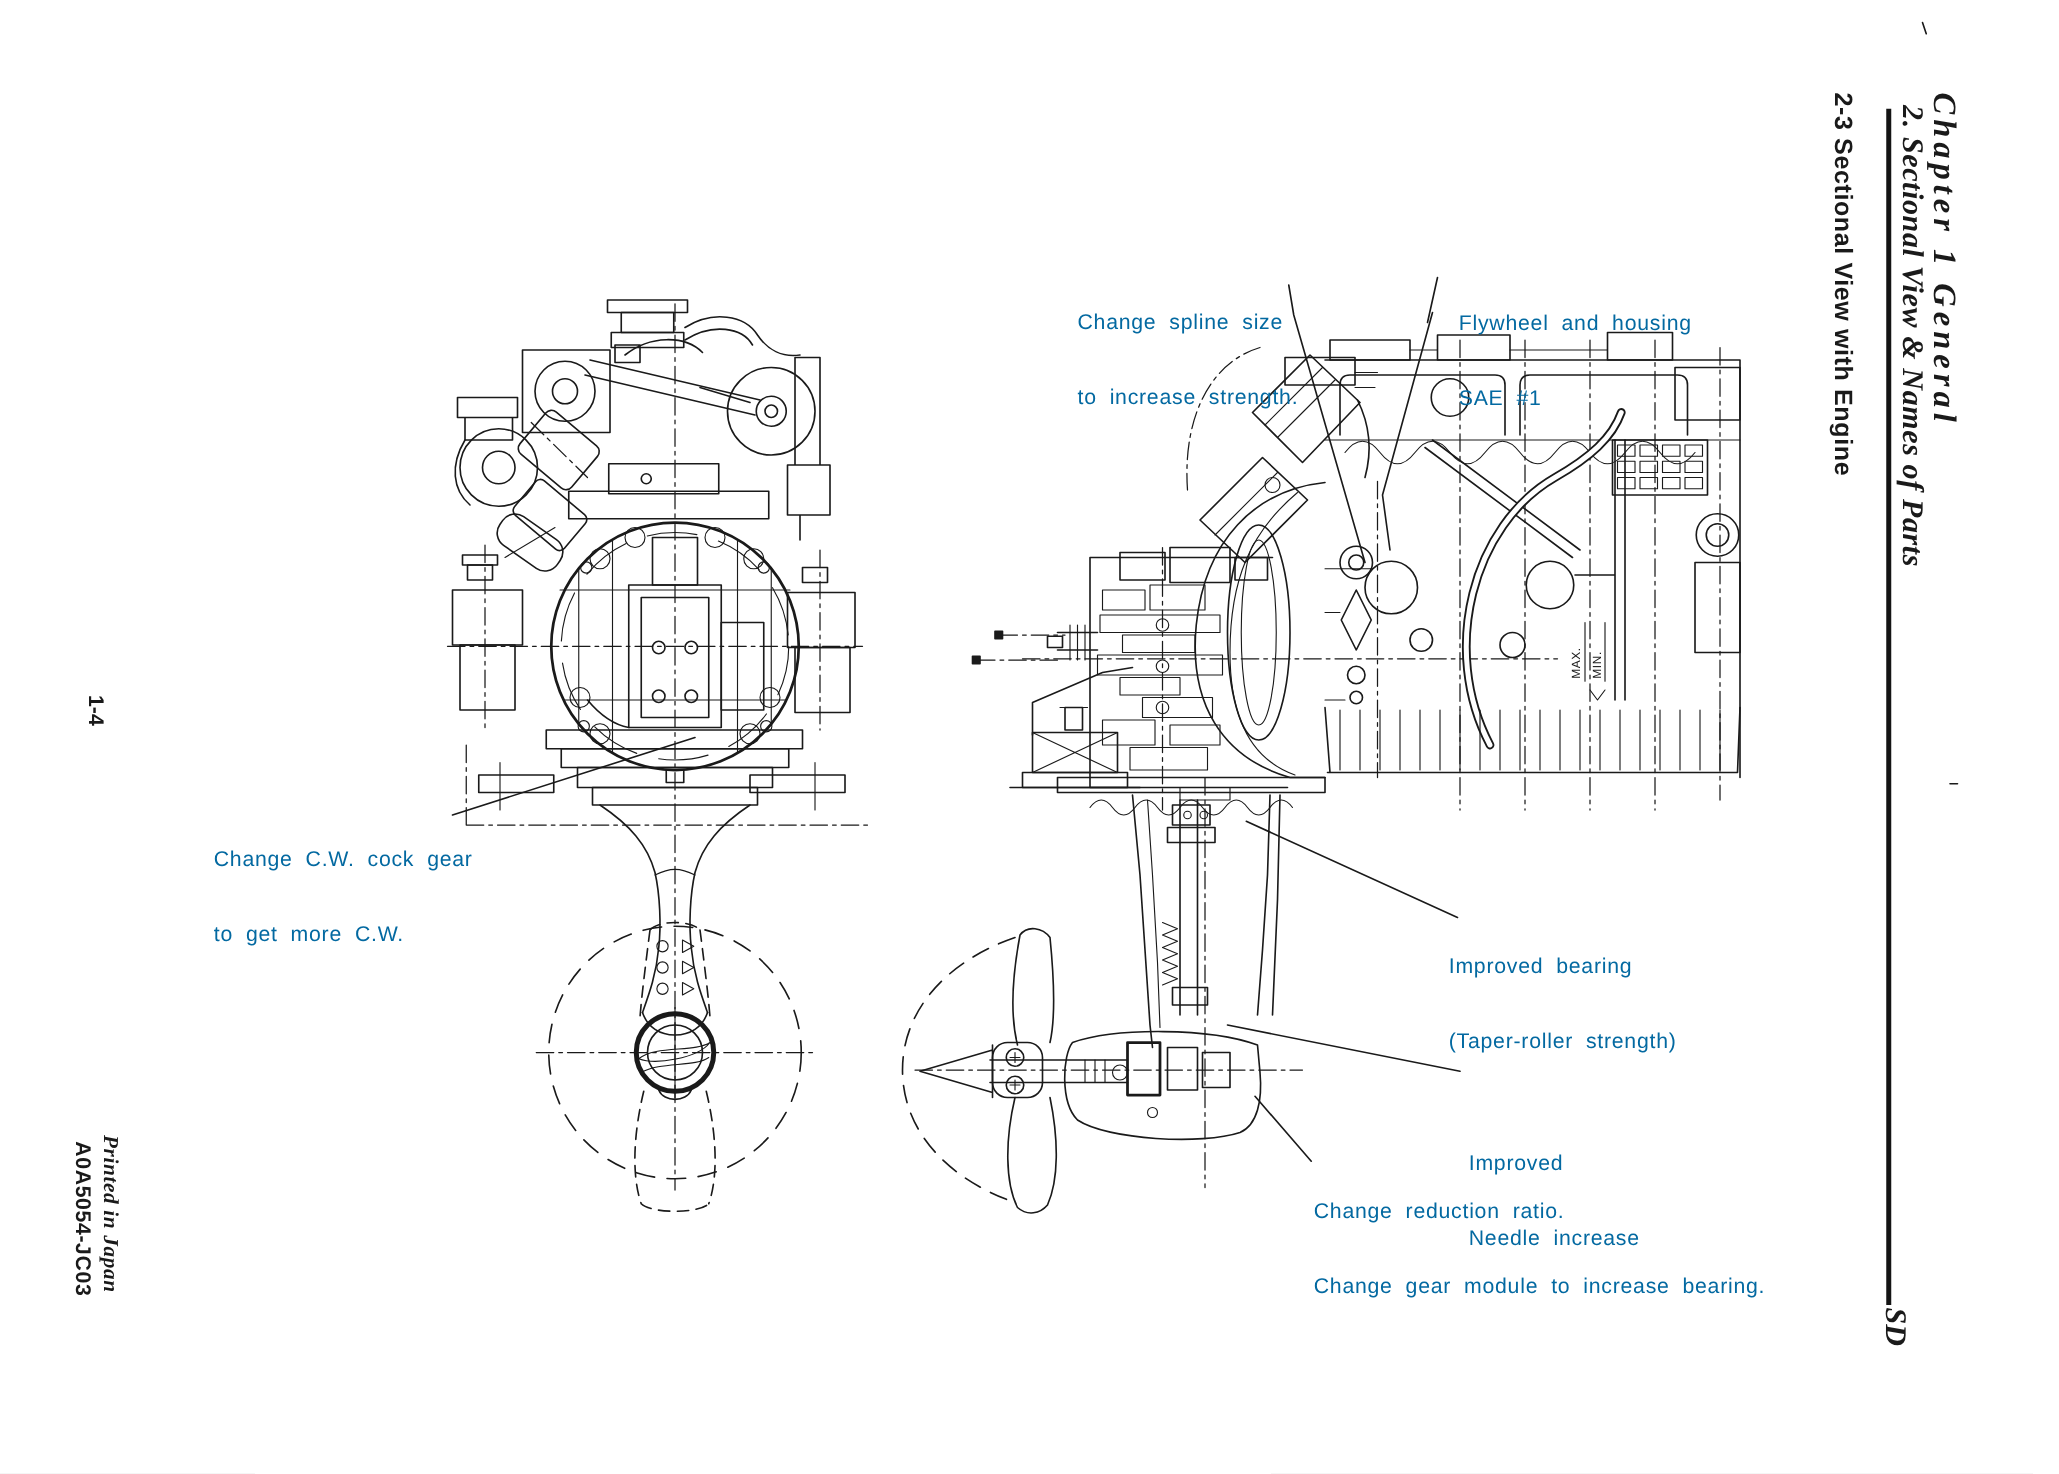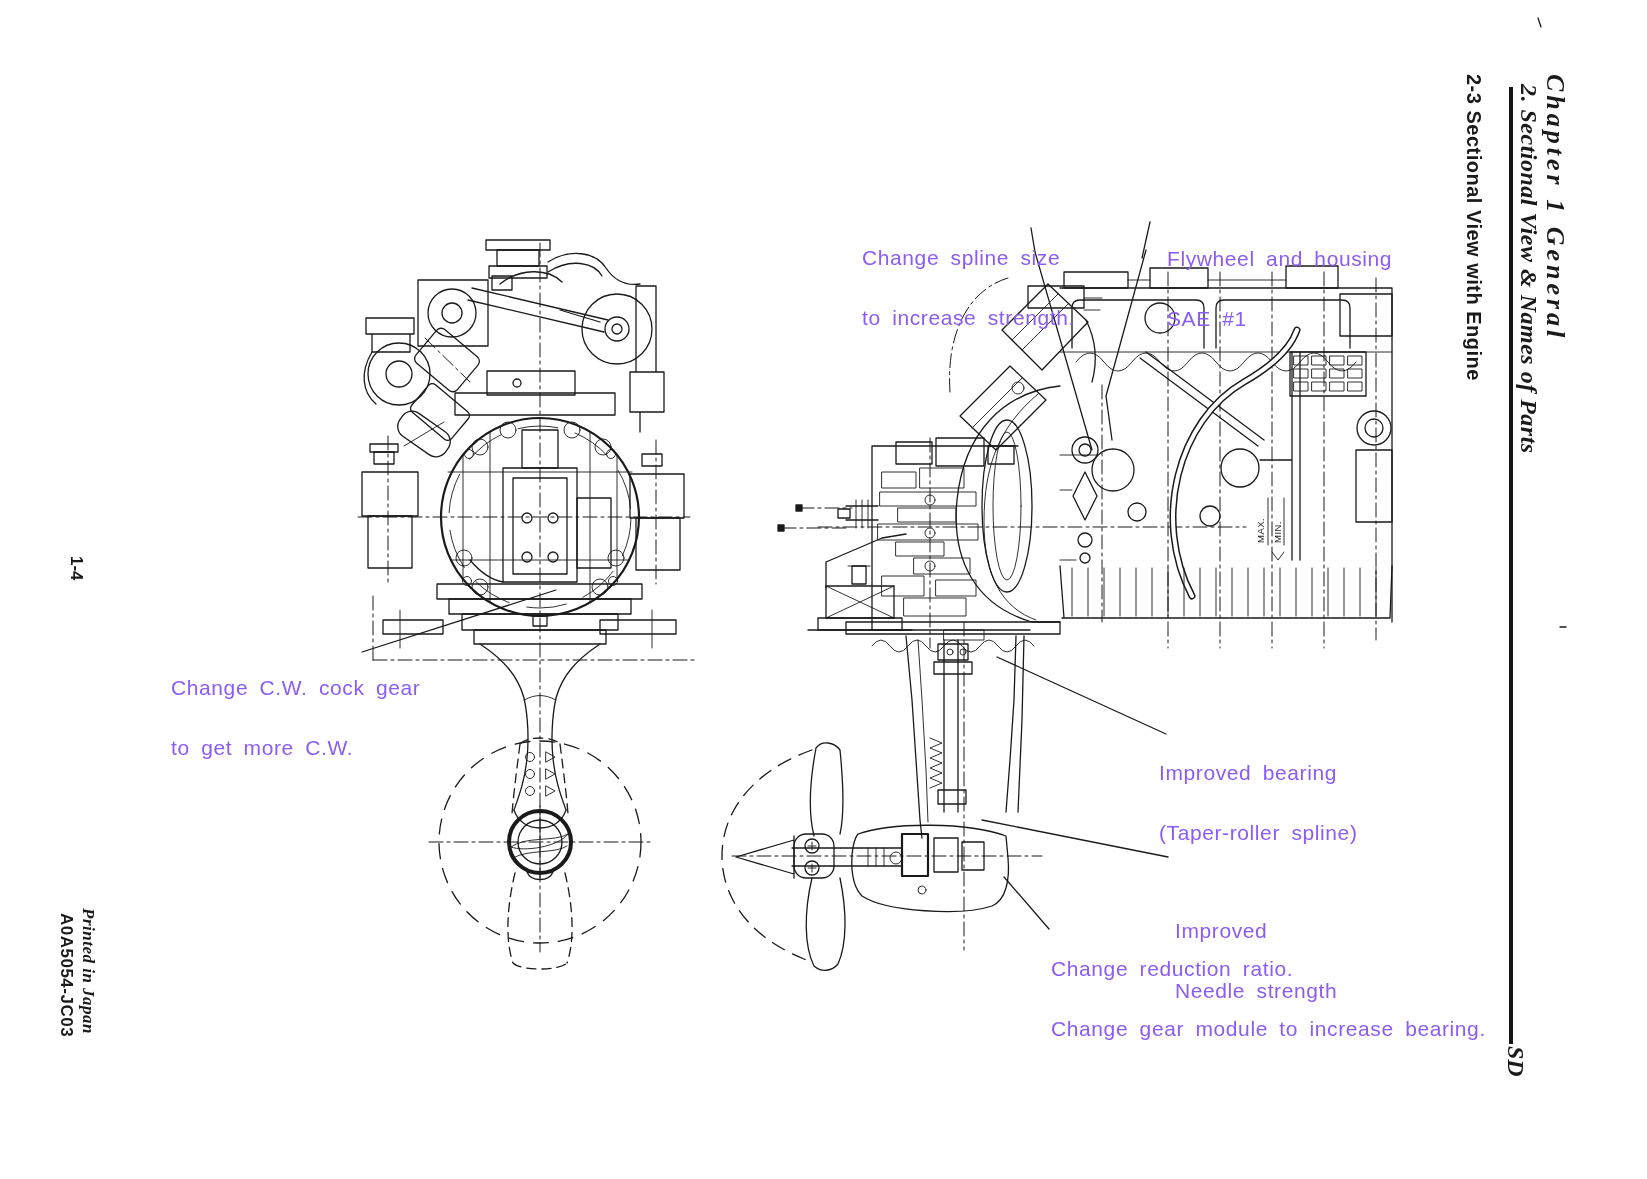--- a/index.html
+++ b/index.html
@@ -1,21 +1,21 @@
 <!DOCTYPE html>
 <html><head>
 <meta charset="utf-8">
 <style>
   html,body{margin:0;padding:0;background:#e8e8e8;}
   .page{position:relative;width:1647px;height:1179px;background:#ffffff;overflow:hidden;
         font-family:"Liberation Sans",sans-serif;color:#1a1a1a;}
   .page svg{position:absolute;left:0;top:0;}
   
-  .ann{position:absolute;font-size:21px;line-height:20px;letter-spacing:.6px;word-spacing:5px;
-       color:#8b5cf6;white-space:pre;}
+  .ann{position:absolute;font-size:17px;line-height:20px;letter-spacing:.6px;word-spacing:5px;
+       color:#0369a1;white-space:pre;}
   
   .vtext{position:absolute;writing-mode:vertical-rl;text-orientation:mixed;white-space:pre;}
   .chapter{font-family:"Liberation Serif",serif;font-weight:bold;font-style:italic;
            font-size:26px;letter-spacing:4px;}
   .section{font-family:"Liberation Serif",serif;font-weight:bold;font-style:italic;
            font-size:24px;letter-spacing:.5px;}
   .subsection{font-family:"Liberation Sans",sans-serif;font-weight:bold;font-size:20px;letter-spacing:.5px;}
   .sd{font-family:"Liberation Serif",serif;font-weight:bold;font-style:italic;font-size:24px;}
   .pagenum{font-family:"Liberation Sans",sans-serif;font-weight:bold;font-size:17px;}
   .printed{font-family:"Liberation Serif",serif;font-weight:bold;font-style:italic;font-size:17px;letter-spacing:.5px;}
@@ -305,25 +305,25 @@
   <div class="ann" style="left:1167px;top:209px">
     <div>Flywheel and housing</div>
     <div>SAE #1</div>
   </div>
   <div class="ann" style="left:171px;top:638px">
     <div>Change C.W. cock gear</div>
     <div>to get more C.W.</div>
   </div>
   <div class="ann" style="left:1159px;top:723px">
     <div>Improved bearing</div>
-    <div>(Taper-roller spline)</div>
+    <div>(Taper-roller strength)</div>
   </div>
   <div class="ann" style="left:1175px;top:881px">
     <div>Improved</div>
-    <div>Needle strength</div>
+    <div>Needle increase</div>
   </div>
   <div class="ann" style="left:1051px;top:919px">
     <div>Change reduction ratio.</div>
     <div>Change gear module to increase bearing.</div>
   </div>
 
   <div class="vtext chapter" style="left:1540px;top:74px">Chapter 1 General</div>
   <div class="vtext section" style="left:1515px;top:84px">2. Sectional View &amp; Names of Parts</div>
   <div class="rule-v" style="left:1509px;top:87px;width:4px;height:957px"></div>
   <div class="vtext subsection" style="left:1462px;top:74px">2-3 Sectional View with Engine</div>

